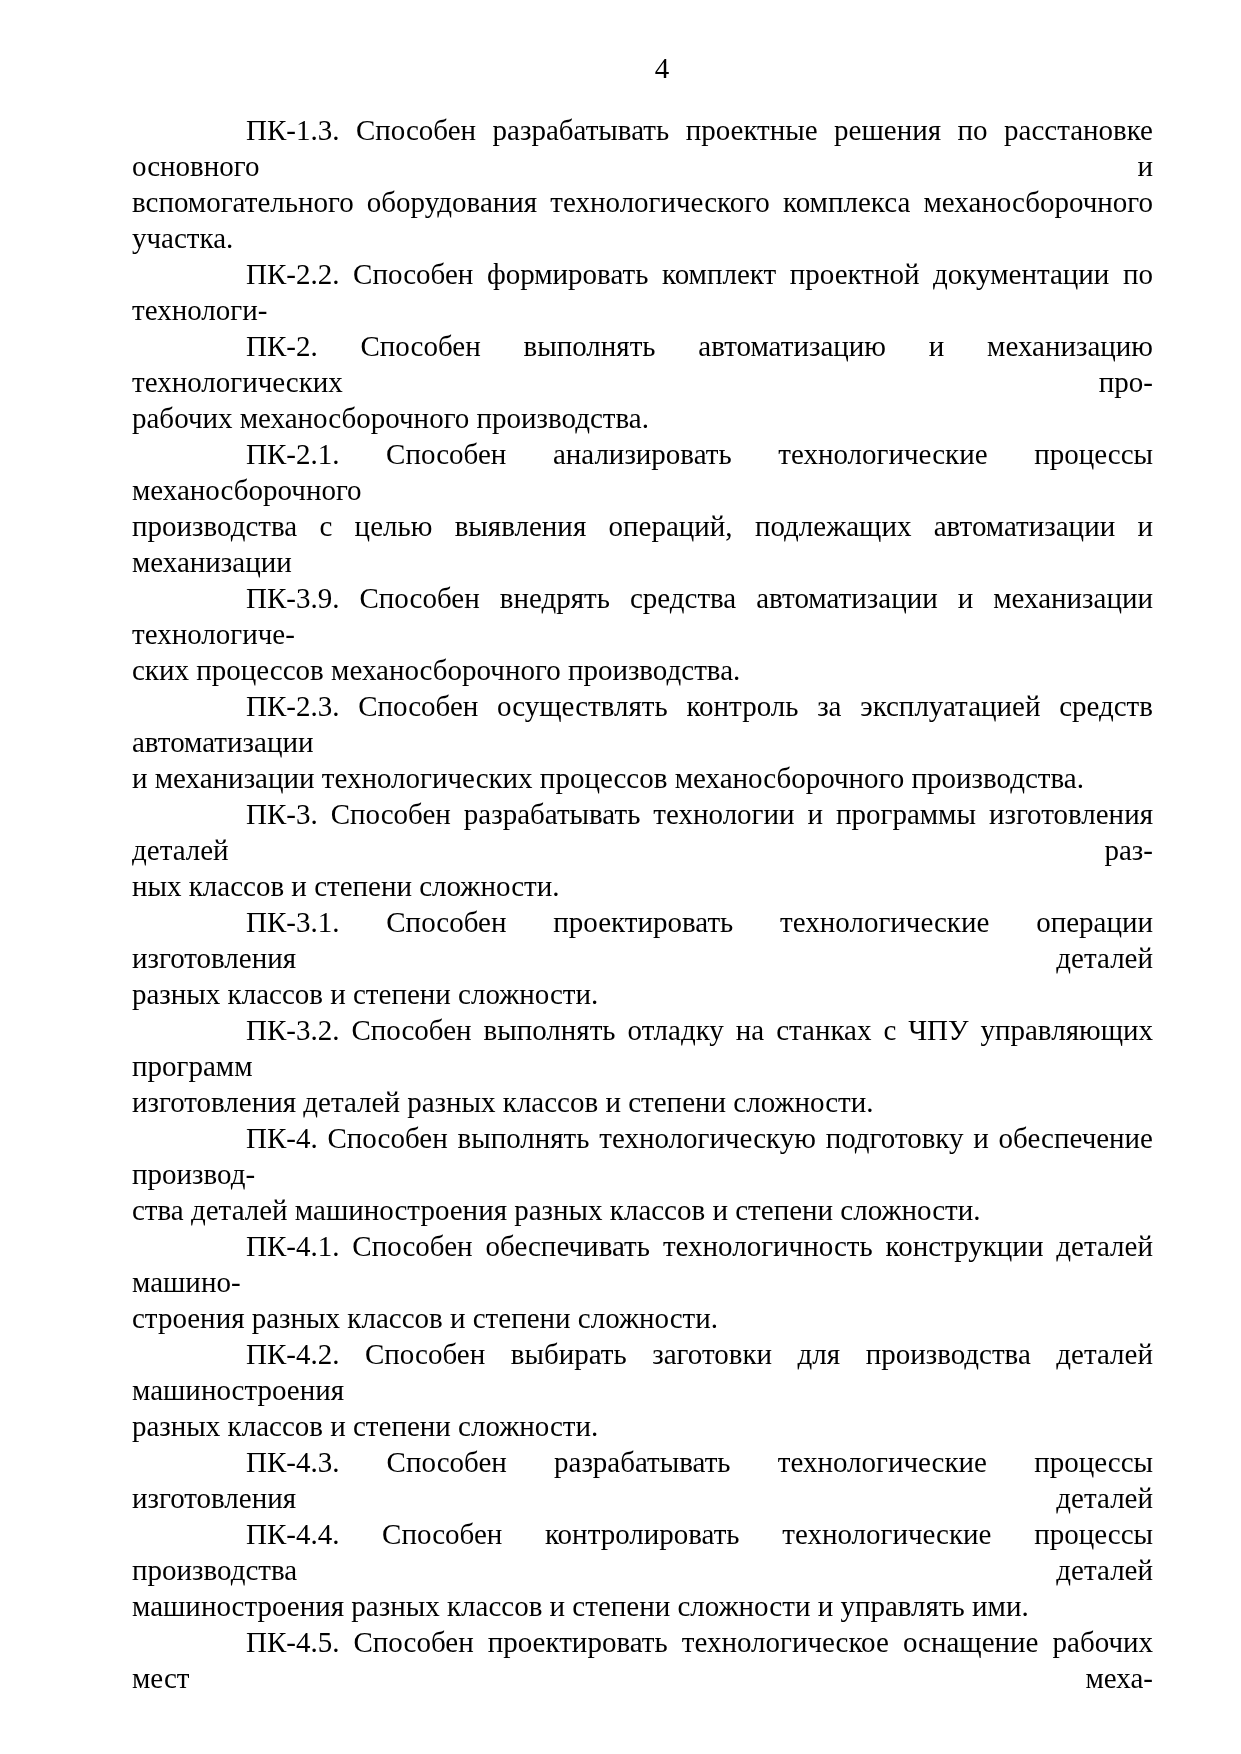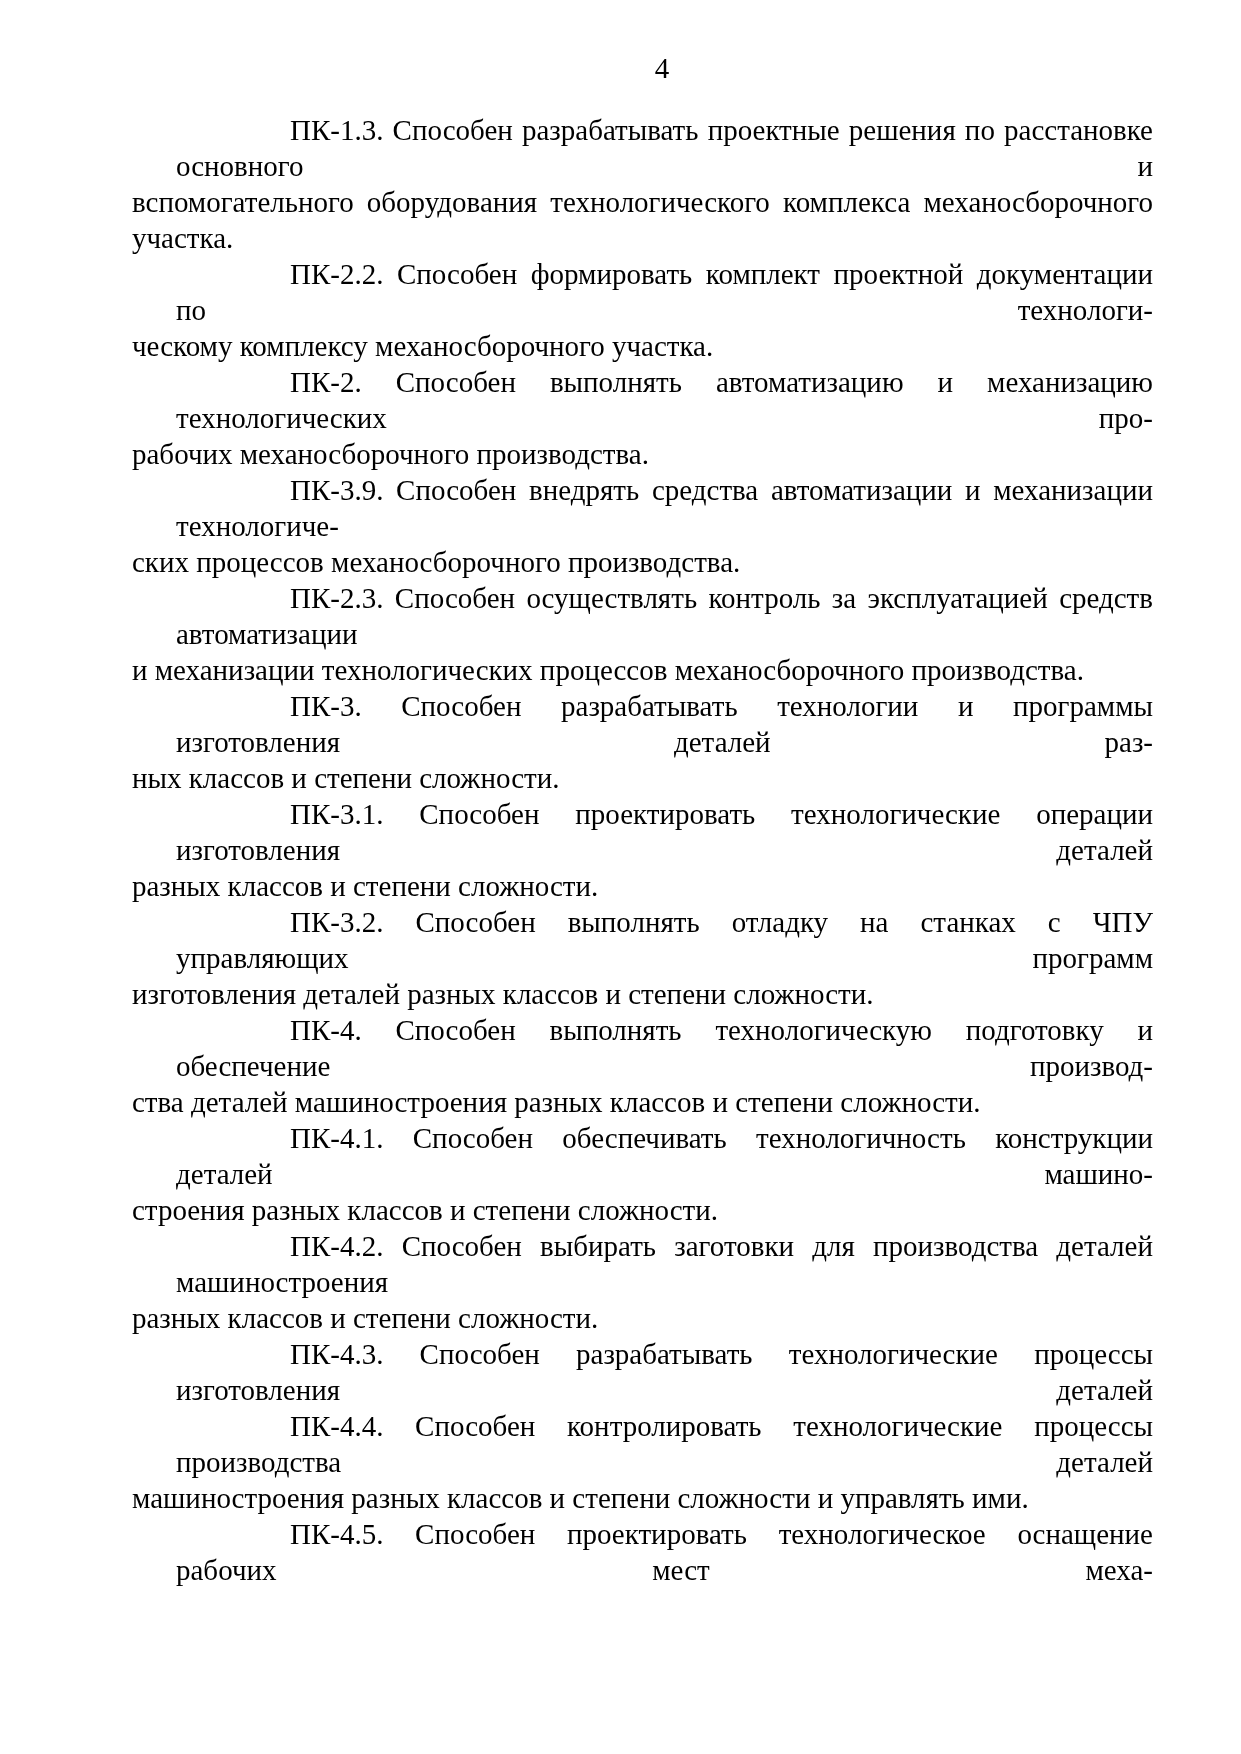--- a/index.html
+++ b/index.html
@@ -34,39 +34,42 @@
     width: 1021px;
     font-size: 29px;
     line-height: 36px;
   }
   .para { margin: 0; padding: 0; }
   .line {
     text-align: justify;
     text-justify: inter-word;
   }
   .line.just { text-align-last: justify; }
-  .line.first { text-indent: 114px; margin-left: 44px; }
+  .line.first { text-indent: 114px; }
 </style>
 </head>
 <body>
 
 <div class="page">
   <div class="page-number">4</div>
   <div class="body-text">
       <div class="para">
         <div class="line first just">ПК-1.3. Способен разрабатывать проектные решения по расстановке основного и</div>
         <div class="line">вспомогательного оборудования технологического комплекса механосборочного участка.</div>
       </div>
       <div class="para">
         <div class="line first just">ПК-2.2. Способен формировать комплект проектной документации по технологи-</div>
-        <div class="line">ческому комплексу механосборочного участка.</div>
       </div>
       <div class="para">
         <div class="line first just">ПК-2. Способен выполнять автоматизацию и механизацию технологических про-</div>
         <div class="line">рабочих механосборочного производства.</div>
+      </div>
+      <div class="para">
+        <div class="line first just">ПК-2.1. Способен анализировать технологические процессы механосборочного</div>
+        <div class="line">производства с целью выявления операций, подлежащих автоматизации и механизации</div>
       </div>
       <div class="para">
         <div class="line first just">ПК-3.9. Способен внедрять средства автоматизации и механизации технологиче-</div>
         <div class="line">ских процессов механосборочного производства.</div>
       </div>
       <div class="para">
         <div class="line first just">ПК-2.3. Способен осуществлять контроль за эксплуатацией средств автоматизации</div>
         <div class="line">и механизации технологических процессов механосборочного производства.</div>
       </div>
       <div class="para">

